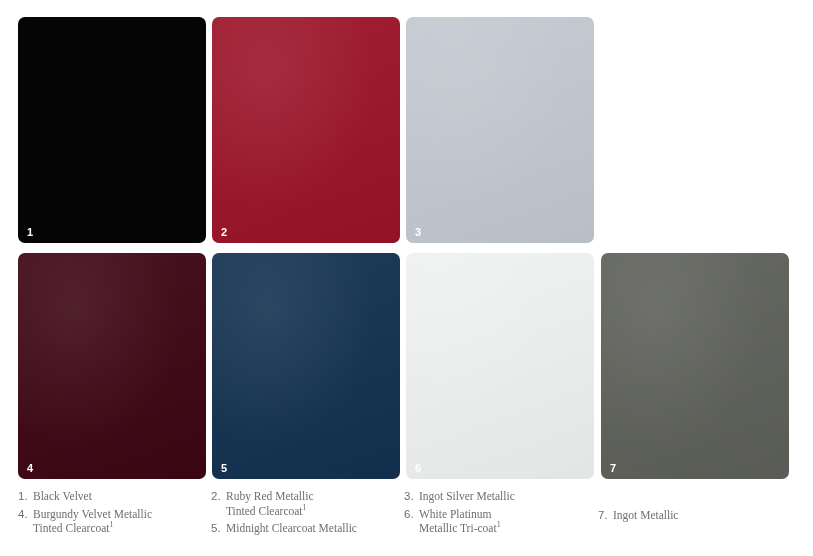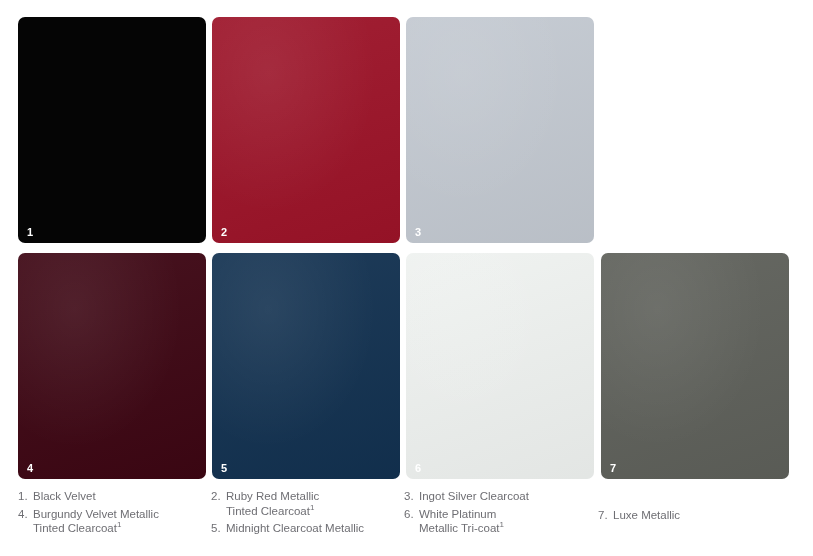--- a/index.html
+++ b/index.html
@@ -99,20 +99,21 @@
   }
 
   .legend-item .num {
     flex: 0 0 auto;
     width: 15px;
     color: #6e6e73;
   }
 
   .legend-item .name {
     flex: 1 1 auto;
+    font-family: Liberation Serif, serif;
   }
 
   .legend-item.offset-row2 {
     margin-top: 19px;
   }
 
   sup {
     font-size: 8px;
     line-height: 0;
     vertical-align: super;
@@ -167,22 +168,22 @@
         <div class="legend-item"><span class="num">1.</span><span class="name">Black Velvet</span></div>
         <div class="legend-item"><span class="num">4.</span><span class="name">Burgundy Velvet Metallic
 Tinted Clearcoat<sup>1</sup></span></div>
       </div>
     <div class="legend-col col-2">
         <div class="legend-item"><span class="num">2.</span><span class="name">Ruby Red Metallic
 Tinted Clearcoat<sup>1</sup></span></div>
         <div class="legend-item"><span class="num">5.</span><span class="name">Midnight Clearcoat Metallic</span></div>
       </div>
     <div class="legend-col col-3">
-        <div class="legend-item"><span class="num">3.</span><span class="name">Ingot Silver Clearcoat</span></div>
+        <div class="legend-item"><span class="num">3.</span><span class="name">Ingot Silver Metallic</span></div>
         <div class="legend-item"><span class="num">6.</span><span class="name">White Platinum
 Metallic Tri-coat<sup>1</sup></span></div>
       </div>
     <div class="legend-col col-4">
-        <div class="legend-item offset-row2"><span class="num">7.</span><span class="name">Luxe Metallic</span></div>
+        <div class="legend-item offset-row2"><span class="num">7.</span><span class="name">Ingot Metallic</span></div>
       </div>
   </div>
 
 </div>
 
 </body></html>

